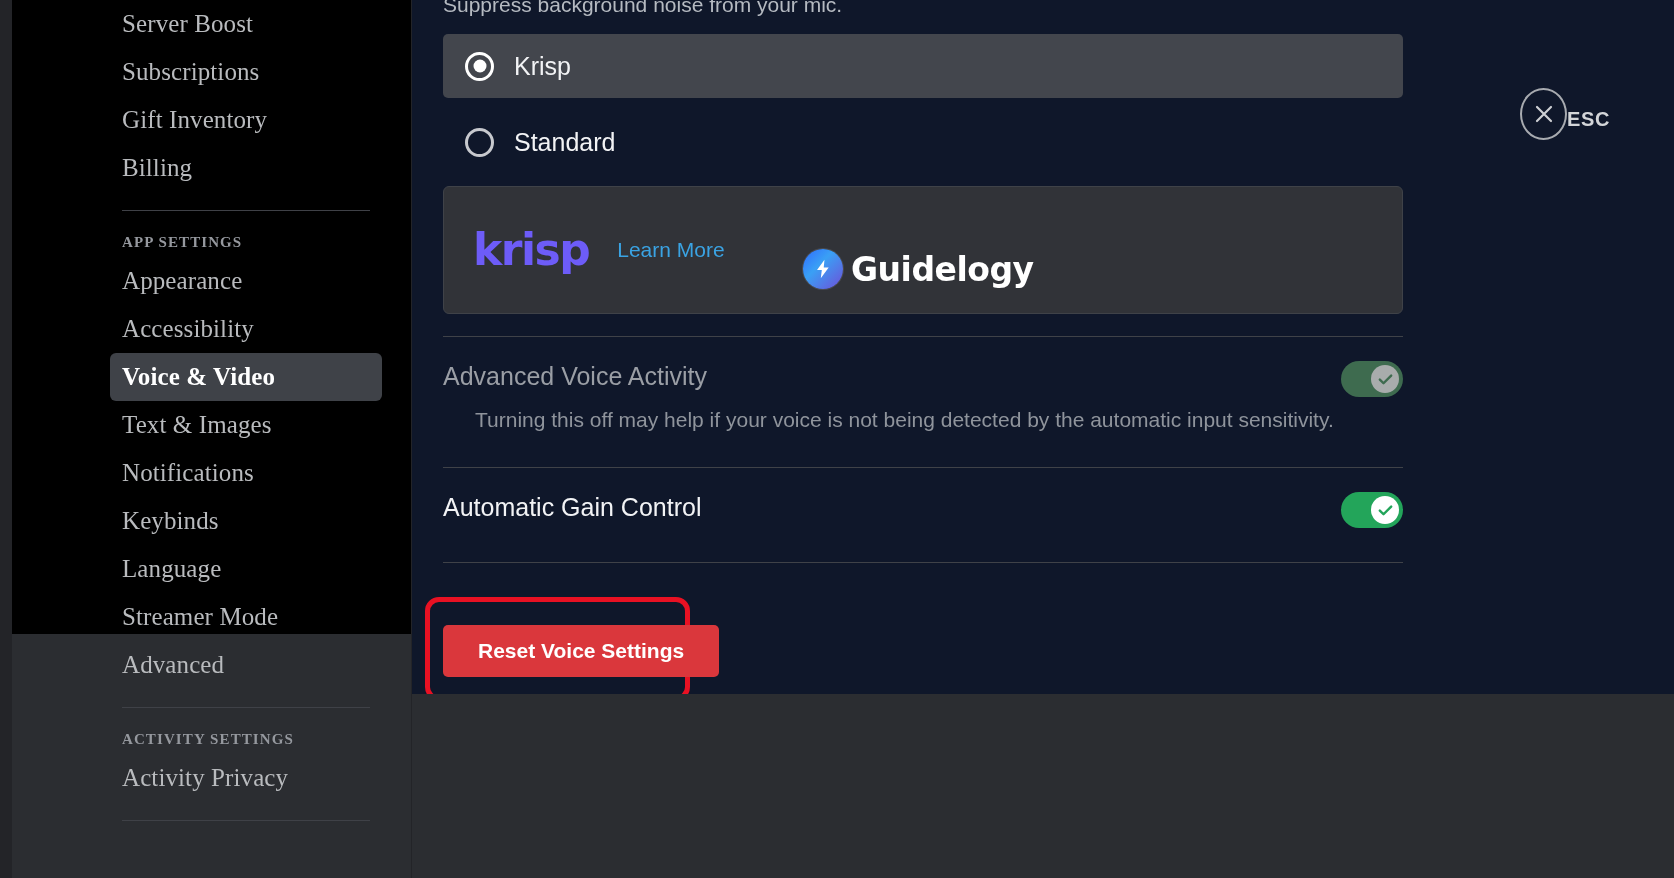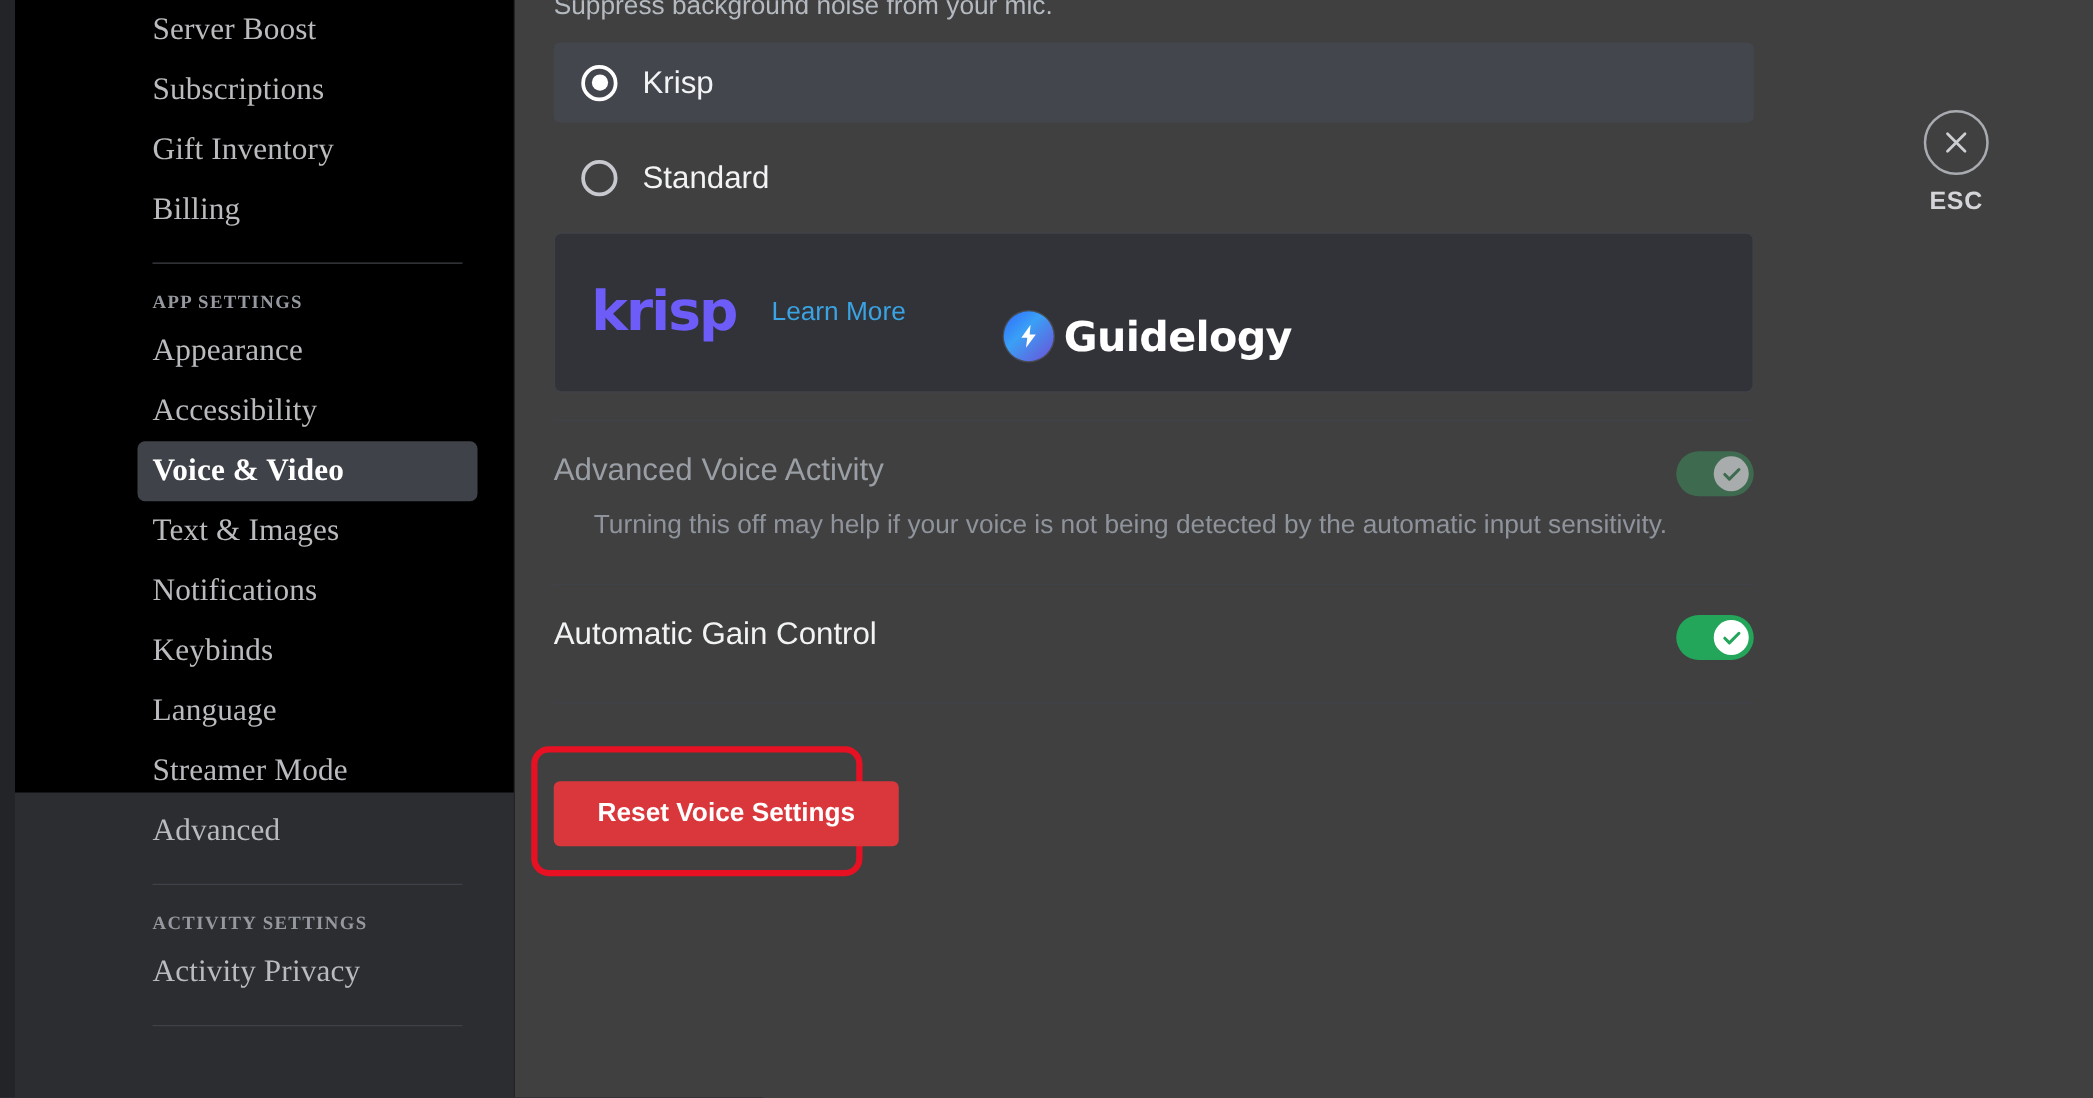--- a/index.html
+++ b/index.html
@@ -79,22 +79,22 @@
     position: absolute;
     left: 411px; top: 0;
     width: 1px; height: 878px;
     background: #232428;
   }
 
   
   .content {
     position: absolute;
     left: 412px; top: 0;
-    width: 1262px; height: 878px;
-    background: #404040;
+    width: 1262px; height: 694px;
+    background: #0f172a;
     overflow: hidden;
   }
   .content-inner {
     position: absolute;
     left: 31px;
     top: 0;
     width: 960px;
   }
 
   .subtle-desc {
@@ -285,21 +285,20 @@
     align-items: center;
   }
 
   
   .esc-wrap {
     position: absolute;
     left: 1520px;
     top: 88px;
     width: 90px;
     display: flex;
-    flex-direction: column;
     align-items: center;
     cursor: pointer;
   }
   .esc-circle {
     width: 52px; height: 52px;
     border-radius: 50%;
     border: 2px solid #a8abb0;
     display: flex;
     align-items: center;
     justify-content: center;

